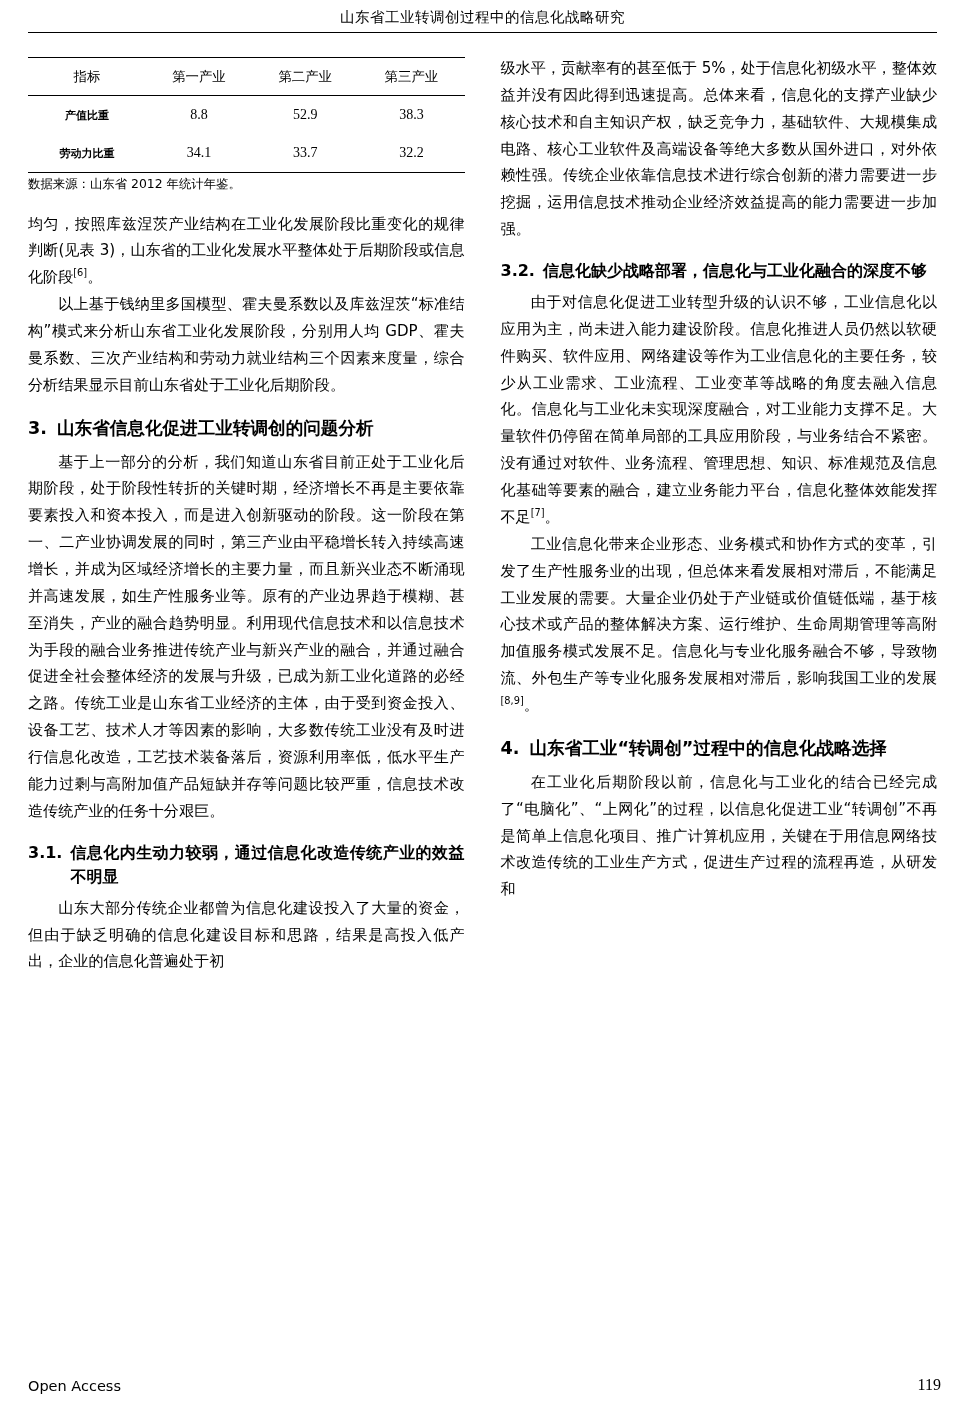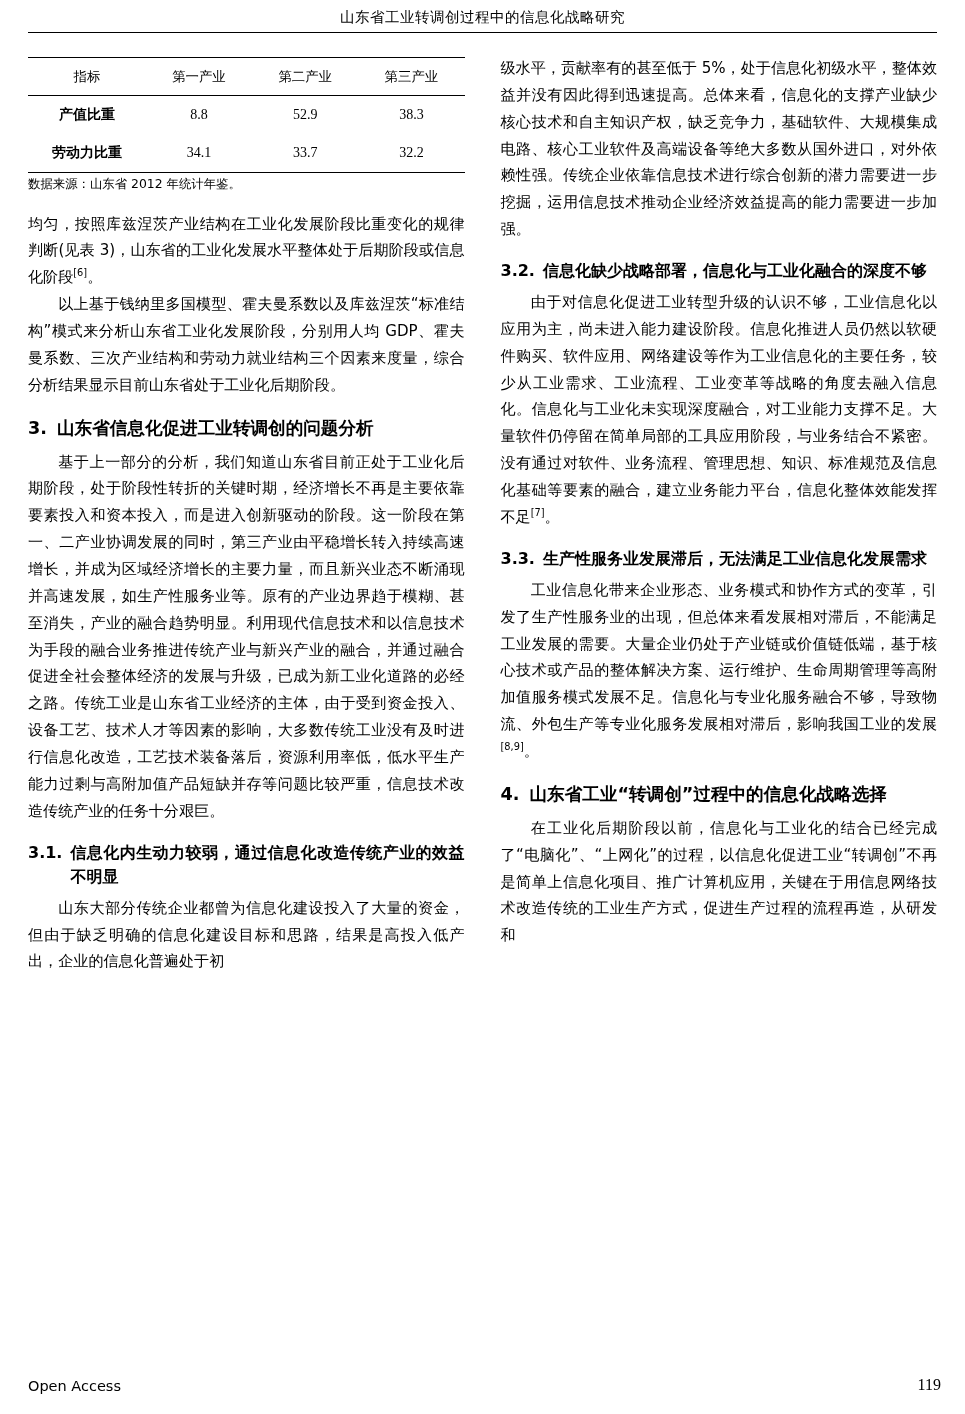--- a/index.html
+++ b/index.html
@@ -79,22 +79,22 @@
     width: 27%;
     text-align: center;
   }
   table.data tbody td {
     padding: 7px 0;
     text-align: center;
     font-family: "Liberation Serif", serif;
     font-size: 14px;
   }
   table.data tbody td.first {
-    font-family: Liberation Mono, monospace;
-    font-size: 14px;
+    font-family: Liberation Sans, sans-serif;
+    font-size: 11px;
     font-weight: bold;
   }
   .rule-top { border-top: 1.6px solid #000; }
   .rule-mid { border-top: 1px solid #000; }
   .rule-bot { border-bottom: 1.6px solid #000; }
   .table-note {
     font-family: "DejaVu Sans", sans-serif;
     font-size: 12.4px;
     margin-top: 0;
     margin-bottom: 16px;
@@ -209,24 +209,20 @@
     <div class="col">
 
       <p class="body">级水平，贡献率有的甚至低于 5%，处于信息化初级水平，整体效益并没有因此得到迅速提高。总体来看，信息化的支撑产业缺少核心技术和自主知识产权，缺乏竞争力，基础软件、大规模集成电路、核心工业软件及高端设备等绝大多数从国外进口，对外依赖性强。传统企业依靠信息技术进行综合创新的潜力需要进一步挖掘，运用信息技术推动企业经济效益提高的能力需要进一步加强。</p>
 
       <h3 class="sub">
         <span class="num">3.2.</span>
         <span class="sec-body">信息化缺少战略部署，信息化与工业化融合的深度不够</span>
       </h3>
       <p class="body indent">由于对信息化促进工业转型升级的认识不够，工业信息化以应用为主，尚未进入能力建设阶段。信息化推进人员仍然以软硬件购买、软件应用、网络建设等作为工业信息化的主要任务，较少从工业需求、工业流程、工业变革等战略的角度去融入信息化。信息化与工业化未实现深度融合，对工业能力支撑不足。大量软件仍停留在简单局部的工具应用阶段，与业务结合不紧密。没有通过对软件、业务流程、管理思想、知识、标准规范及信息化基础等要素的融合，建立业务能力平台，信息化整体效能发挥不足<sup>[7]</sup>。</p>
 
-      <h3 class="sub">
-        <span class="num">3.3.</span>
-        <span class="sec-body">生产性服务业发展滞后，无法满足工业信息化发展需求</span>
-      </h3>
       <p class="body indent">工业信息化带来企业形态、业务模式和协作方式的变革，引发了生产性服务业的出现，但总体来看发展相对滞后，不能满足工业发展的需要。大量企业仍处于产业链或价值链低端，基于核心技术或产品的整体解决方案、运行维护、生命周期管理等高附加值服务模式发展不足。信息化与专业化服务融合不够，导致物流、外包生产等专业化服务发展相对滞后，影响我国工业的发展<sup>[8,9]</sup>。</p>
 
       <h2 class="sec">
         <span class="num">4.</span>
         <span class="sec-body">山东省工业“转调创”过程中的信息化战略选择</span>
       </h2>
       <p class="body indent">在工业化后期阶段以前，信息化与工业化的结合已经完成了“电脑化”、“上网化”的过程，以信息化促进工业“转调创”不再是简单上信息化项目、推广计算机应用，关键在于用信息网络技术改造传统的工业生产方式，促进生产过程的流程再造，从研发和</p>
 
     </div>
   </div>

